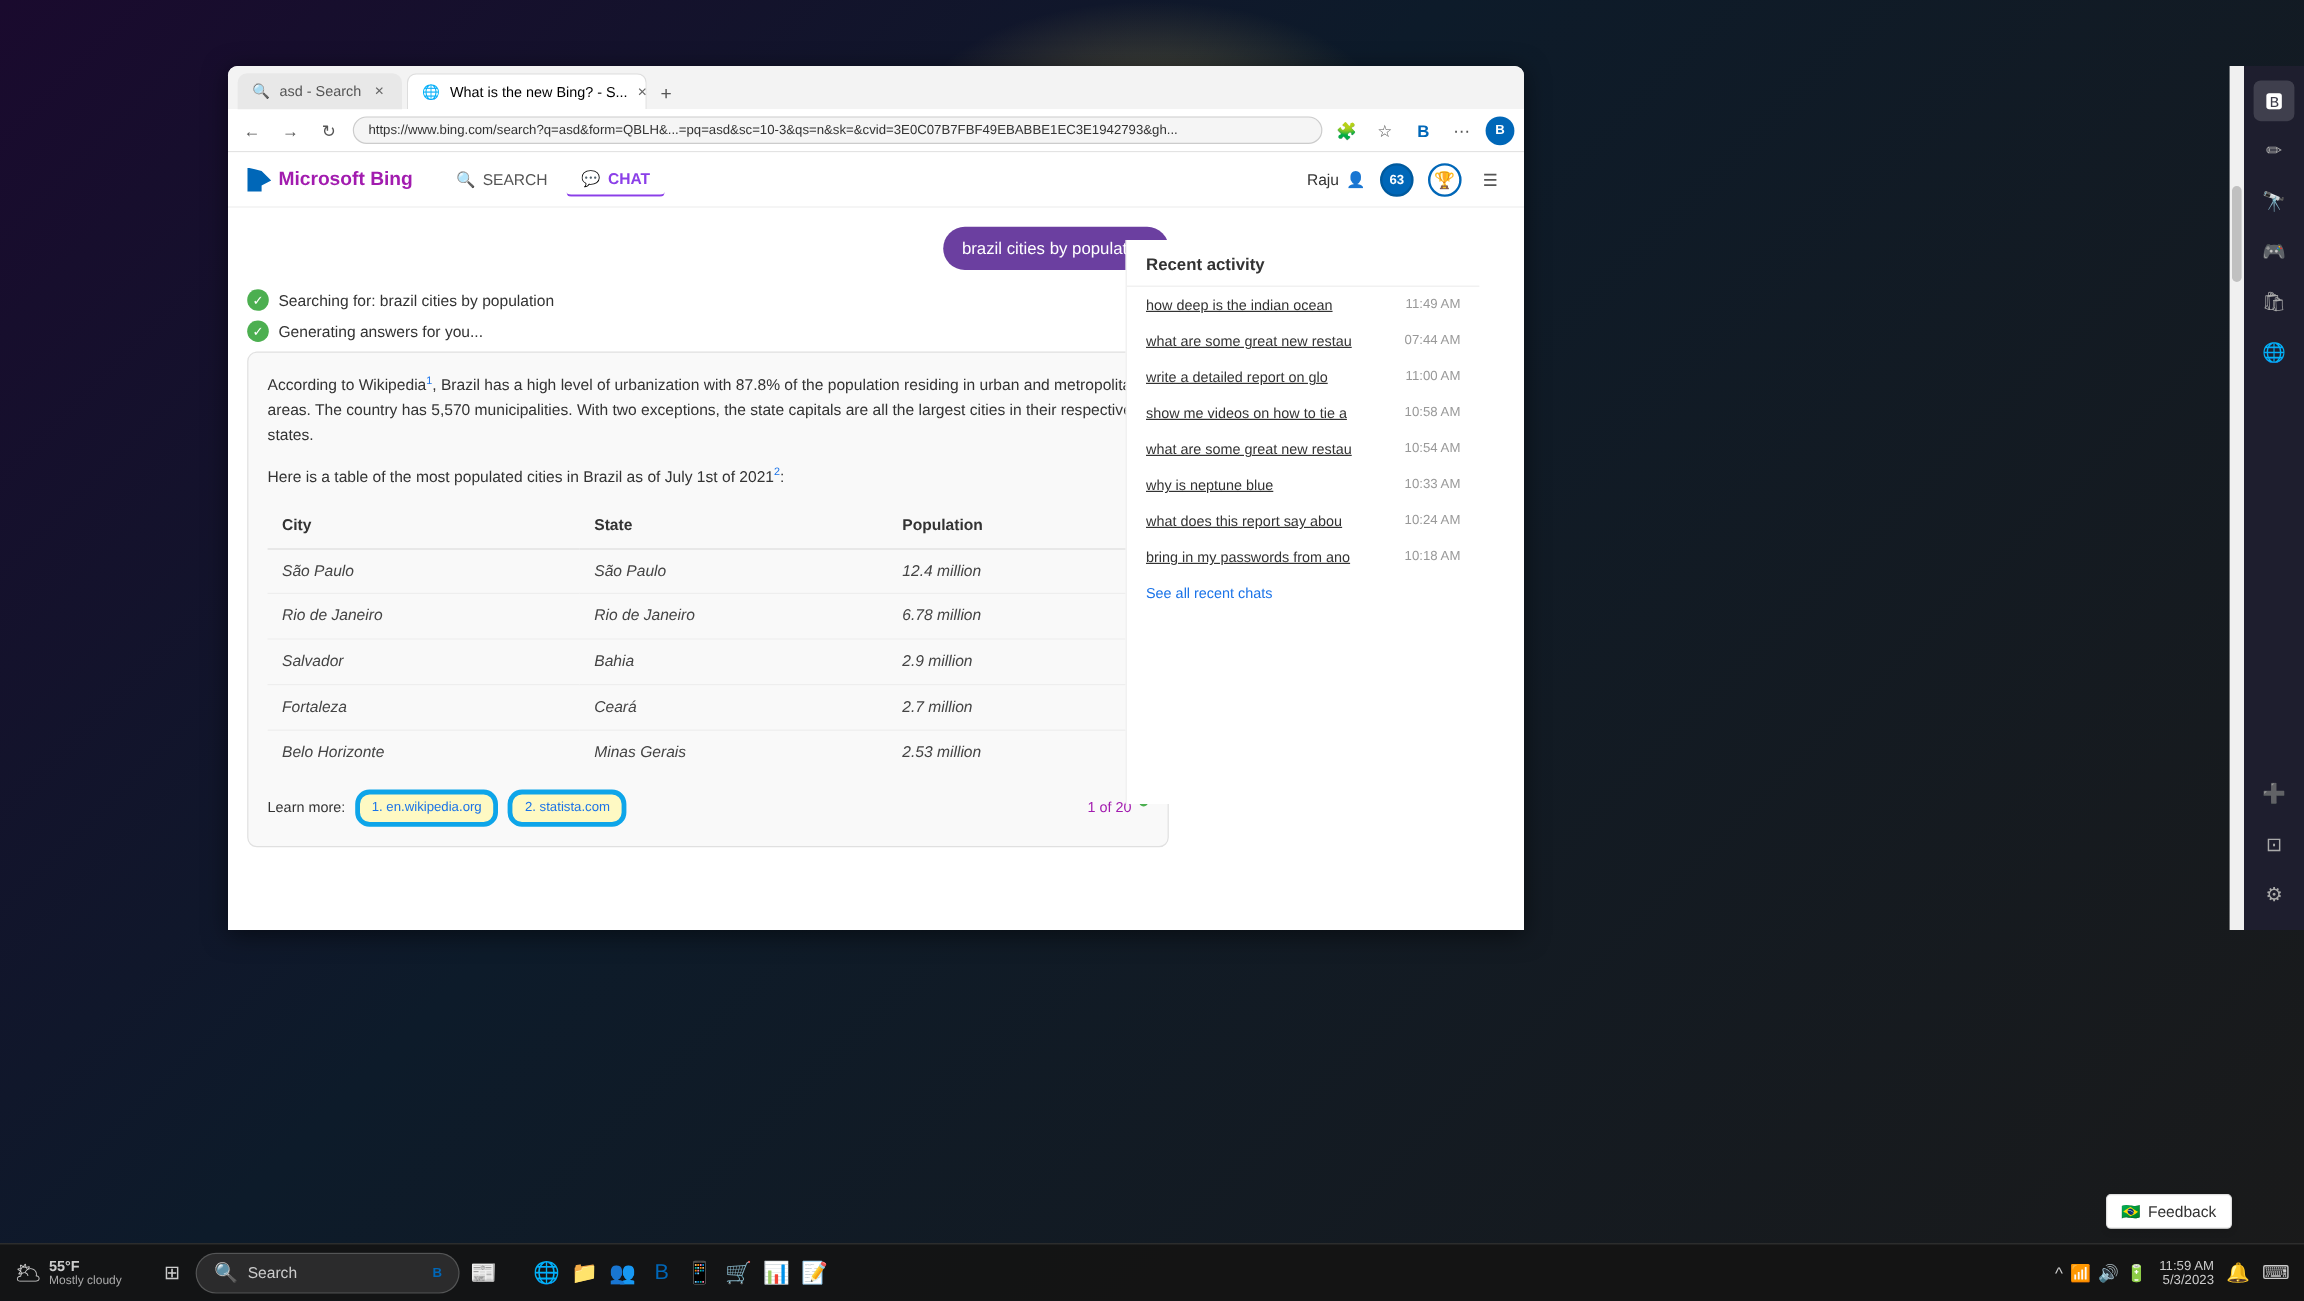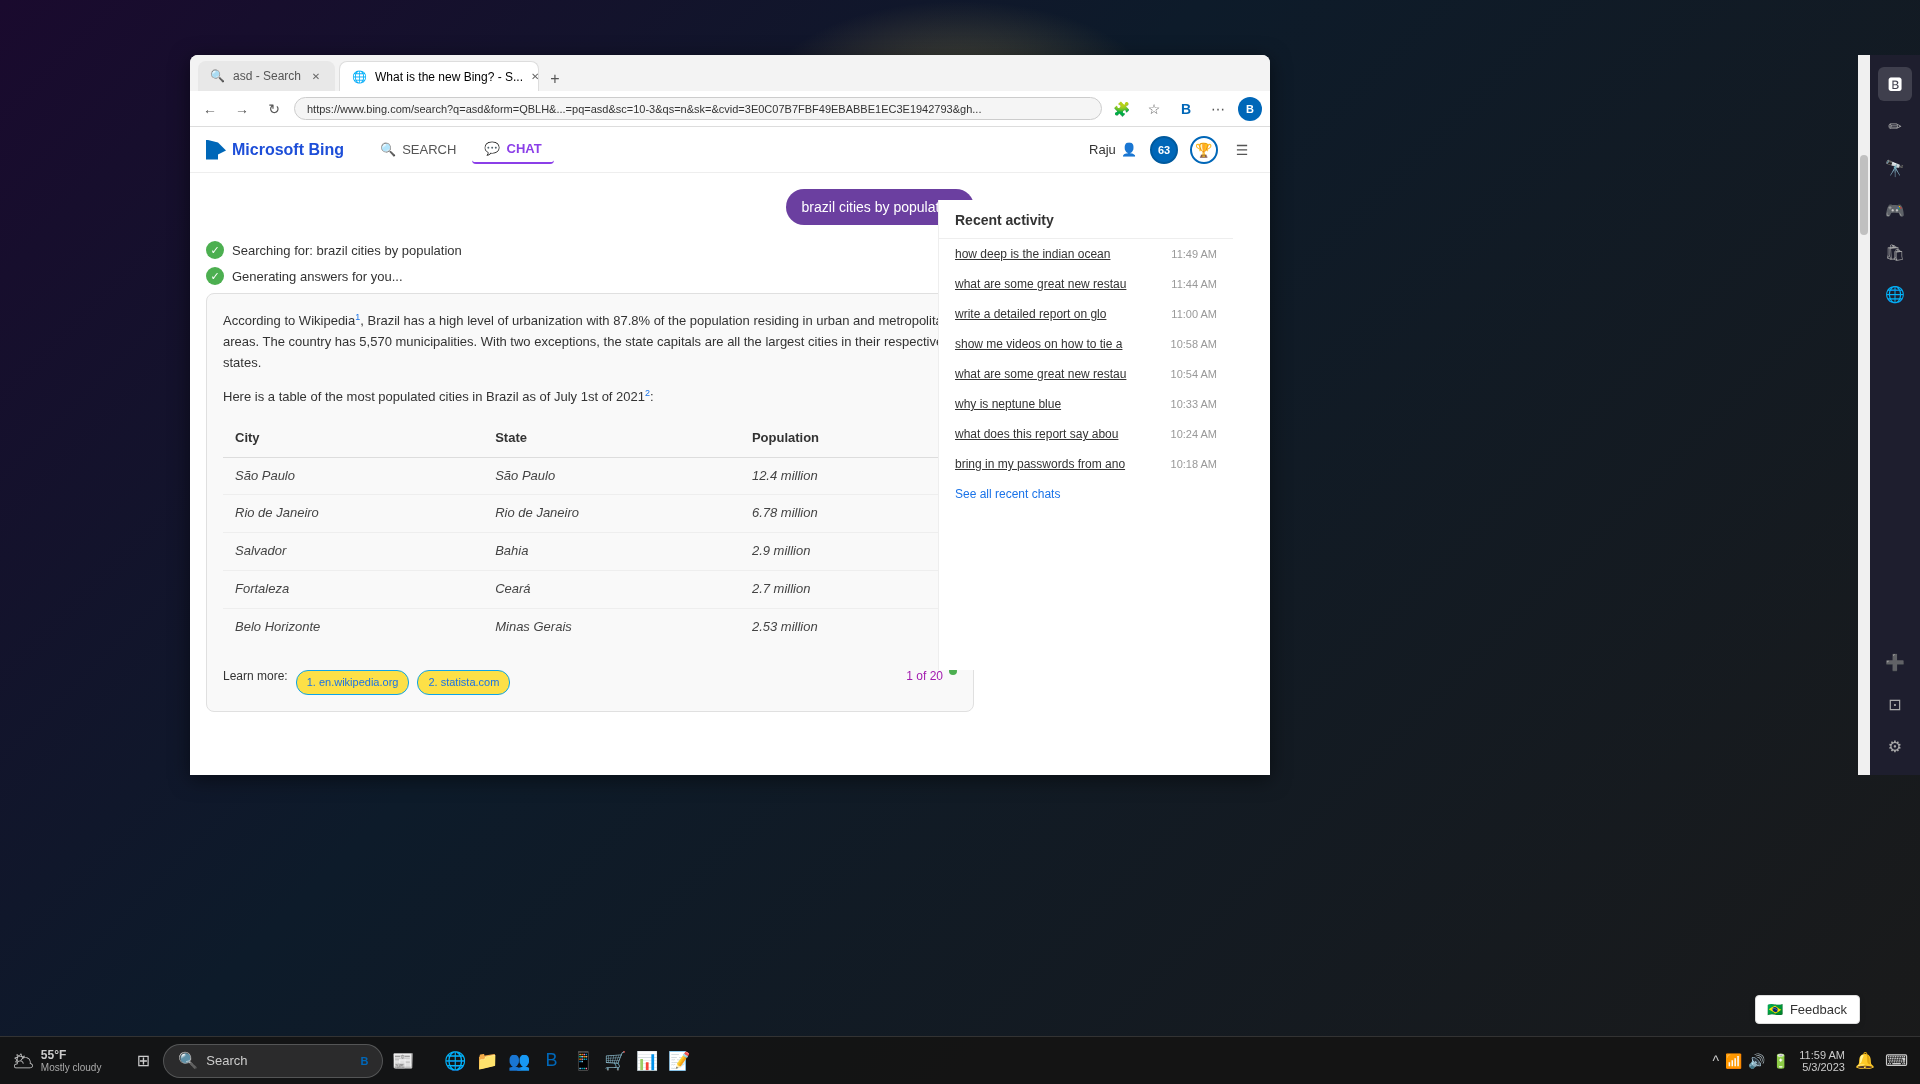--- a/index.html
+++ b/index.html
@@ -116,21 +116,21 @@
       gap: 16px;
       background: #fff;
     }
 
     .bing-logo {
       display: flex;
       align-items: center;
       gap: 6px;
       font-size: 16px;
       font-weight: 600;
-      color: #1d4ed8;
+      color: #a21caf;
     }
 
     .bing-nav-links {
       display: flex;
       gap: 4px;
       margin-left: 8px;
     }
 
     .bing-nav-link {
       padding: 6px 12px;
@@ -265,29 +265,28 @@
       font-size: 12px;
     }
 
     .learn-more-links {
       display: flex;
       align-items: center;
       gap: 8px;
     }
 
     .source-link {
-      background: #fde047;
-      border: 1px solid #0ea5e9;
+      background: #fef9c3;
+      border: 4px solid #0ea5e9;
       border-radius: 12px;
       padding: 3px 10px;
       font-size: 11px;
       color: #1a73e8;
       cursor: pointer;
       text-decoration: none;
-      margin-top: 12px;
     }
 
     .page-counter {
       display: flex;
       gap: 6px;
       font-size: 12px;
       color: #a21caf;
     }
 
     .green-dot {
@@ -636,21 +635,21 @@
 
 <div class="recent-sidebar" style="position:absolute;top:200px;left:938px;width:295px;height:470px;background:#fff;border-left:1px solid #eee;padding:12px 0;overflow-y:auto;z-index:10;">
   <div class="recent-title">Recent activity</div>
   <div id="recent-items-container">
       <div class="recent-item">
       <span class="recent-item-text">how deep is the indian ocean</span>
       <span class="recent-item-time">11:49 AM</span>
     </div>
       <div class="recent-item">
       <span class="recent-item-text">what are some great new restau</span>
-      <span class="recent-item-time">11:44 AM</span>
+      <span class="recent-item-time">07:44 AM</span>
     </div>
       <div class="recent-item">
       <span class="recent-item-text">write a detailed report on glo</span>
       <span class="recent-item-time">11:00 AM</span>
     </div>
       <div class="recent-item">
       <span class="recent-item-text">show me videos on how to tie a</span>
       <span class="recent-item-time">10:58 AM</span>
     </div>
       <div class="recent-item">

